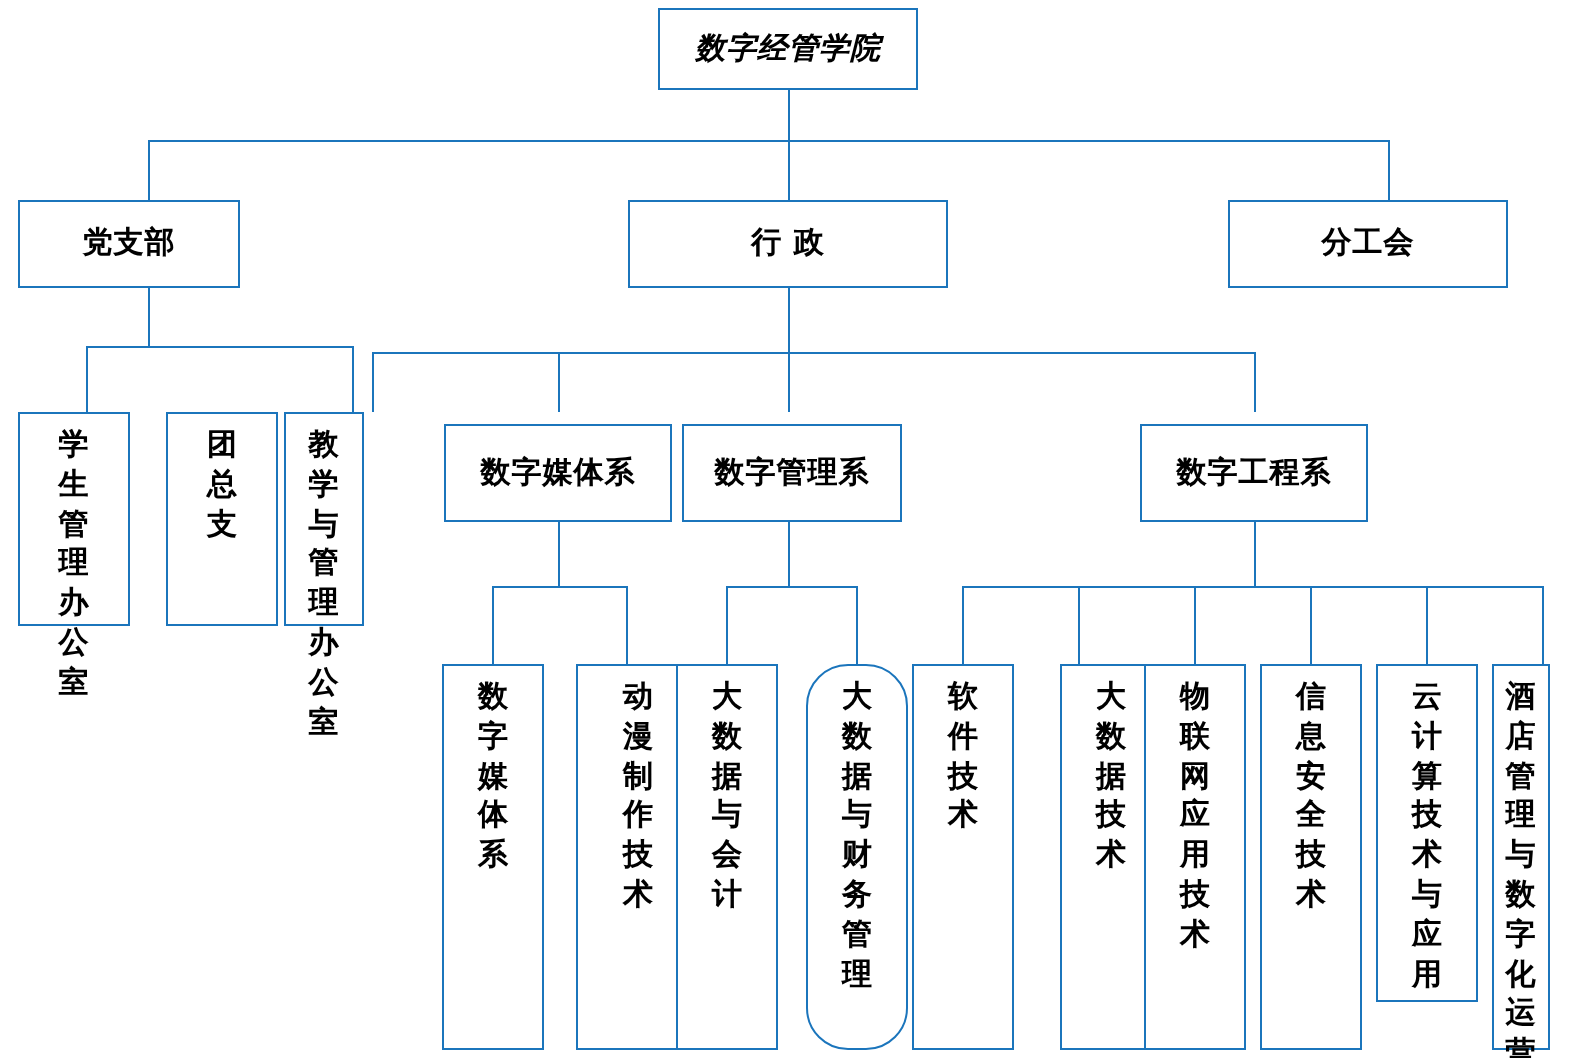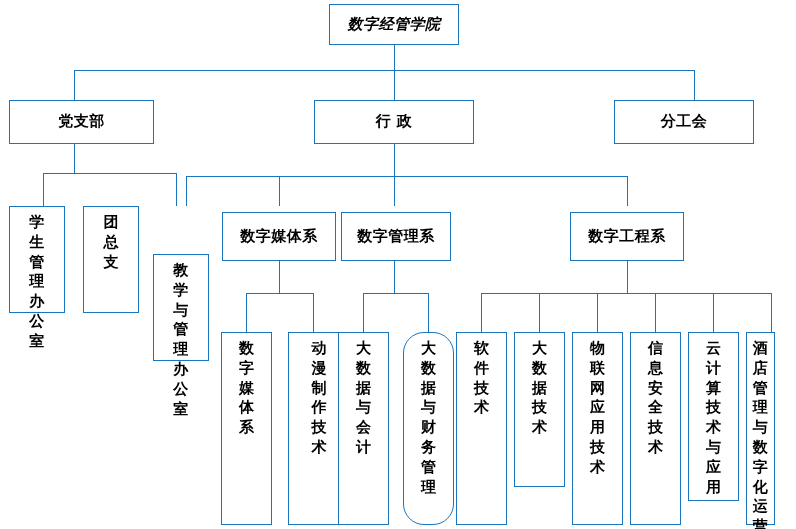--- a/index.html
+++ b/index.html
@@ -113,41 +113,41 @@
   <div class="line v" style="left:539px; top:293px; height:39px;"></div>
   <div class="line v" style="left:597px; top:293px; height:39px;"></div>
   <div class="line v" style="left:655px; top:293px; height:39px;"></div>
   <div class="line v" style="left:713px; top:293px; height:39px;"></div>
   <div class="line v" style="left:771px; top:293px; height:39px;"></div>
 
   <div class="node horiz" style="left:329px; top:4px; width:130px; height:41px;font-style:italic;">
     <span class="label">数字经管学院</span>
   </div>
 
-  <div class="node horiz" style="left:9px; top:100px; width:145px; height:44px;align-items:center;">
+  <div class="node horiz" style="left:9px; top:100px; width:111px; height:44px;align-items:center;">
     <span class="label">党支部</span>
   </div>
 
   <div class="node horiz" style="left:314px; top:100px; width:160px; height:44px;">
     <span class="label">行 政</span>
   </div>
 
   <div class="node horiz" style="left:614px; top:100px; width:140px; height:44px;">
     <span class="label">分工会</span>
   </div>
 
   <div class="node vert wide2" style="left:9px; top:206px; width:56px; height:107px;">
     <span class="label">学生管理办公室</span>
   </div>
 
   <div class="node vert narrow" style="left:83px; top:206px; width:56px; height:107px;">
     <span class="label">团总支</span>
   </div>
 
-  <div class="node vert wide2" style="left:153px; top:206px; width:56px; height:107px;margin-top:48px;">
+  <div class="node vert wide2" style="left:142px; top:206px; width:40px; height:107px;">
     <span class="label">教学与管理办公室</span>
   </div>
 
   <div class="node horiz" style="left:222px; top:212px; width:114px; height:49px;">
     <span class="label">数字媒体系</span>
   </div>
 
   <div class="node horiz" style="left:341px; top:212px; width:110px; height:49px;">
     <span class="label">数字管理系</span>
   </div>
@@ -169,21 +169,21 @@
   </div>
 
   <div class="node vert narrow" style="left:403px; top:332px; width:51px; height:193px;border-radius:21px;">
     <span class="label">大数据与财务管理</span>
   </div>
 
   <div class="node vert narrow" style="left:456px; top:332px; width:51px; height:193px;">
     <span class="label">软件技术</span>
   </div>
 
-  <div class="node vert narrow" style="left:514px; top:332px; width:51px; height:155px;">
+  <div class="node vert narrow" style="left:530px; top:332px; width:51px; height:193px;">
     <span class="label">大数据技术</span>
   </div>
 
   <div class="node vert narrow" style="left:572px; top:332px; width:51px; height:193px;">
     <span class="label">物联网应用技术</span>
   </div>
 
   <div class="node vert narrow" style="left:630px; top:332px; width:51px; height:193px;">
     <span class="label">信息安全技术</span>
   </div>

